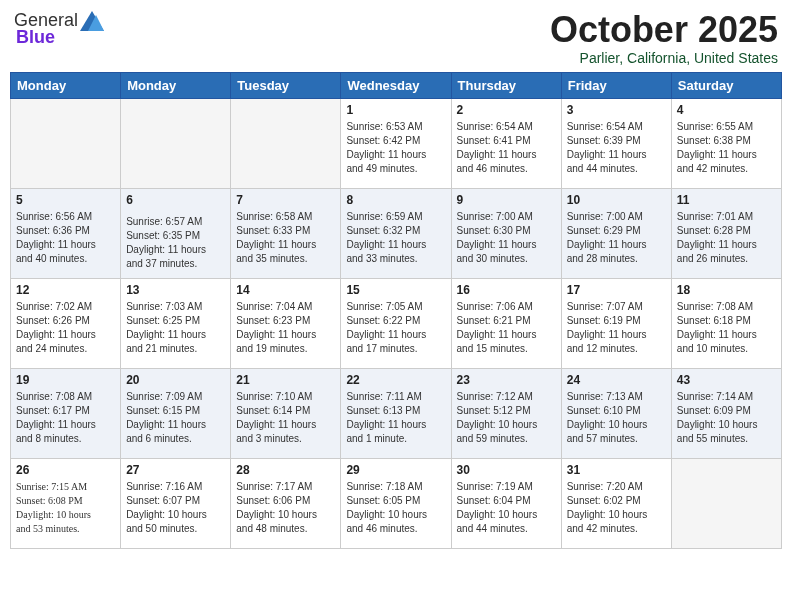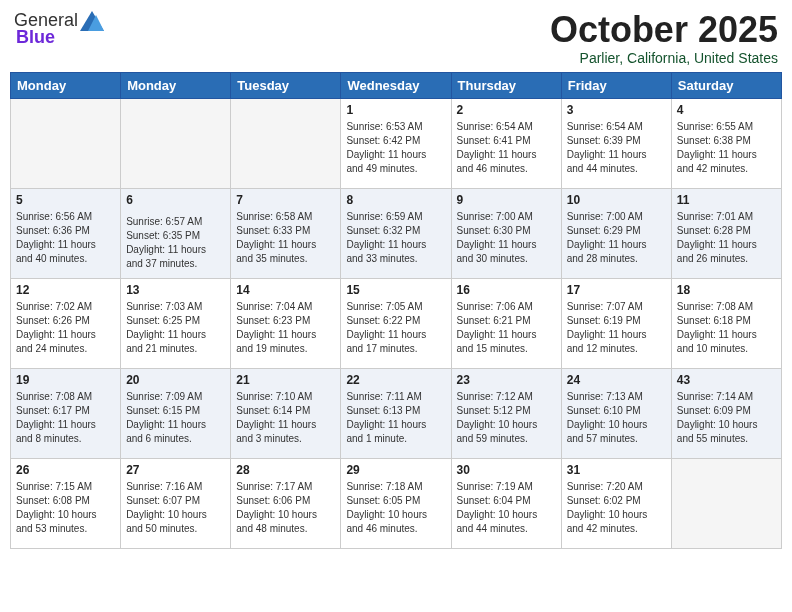--- a/index.html
+++ b/index.html
@@ -304,21 +304,21 @@
           <div class="day-number">43</div>
           <div class="day-info" style="white-space: pre-line;">Sunrise: 7:14 AM
 Sunset: 6:09 PM
 Daylight: 10 hours
 and 55 minutes.</div>
         </td>
       </tr>
       <tr>
         <td>
           <div class="day-number">26</div>
-          <div class="day-info" style="white-space: pre-line;">Sunrise: 7:15 AM
+          <div class="day-info" style="white-space: pre-line; font-family: Liberation Serif, serif;">Sunrise: 7:15 AM
 Sunset: 6:08 PM
 Daylight: 10 hours
 and 53 minutes.</div>
         </td>
         <td>
           <div class="day-number">27</div>
           <div class="day-info" style="white-space: pre-line;">Sunrise: 7:16 AM
 Sunset: 6:07 PM
 Daylight: 10 hours
 and 50 minutes.</div>

